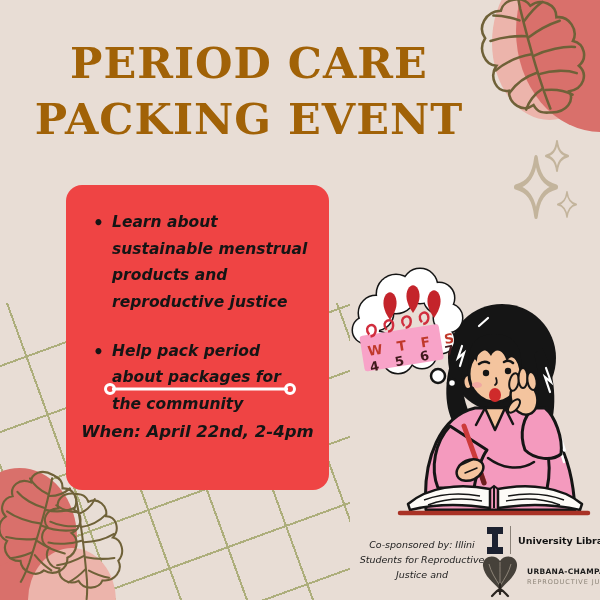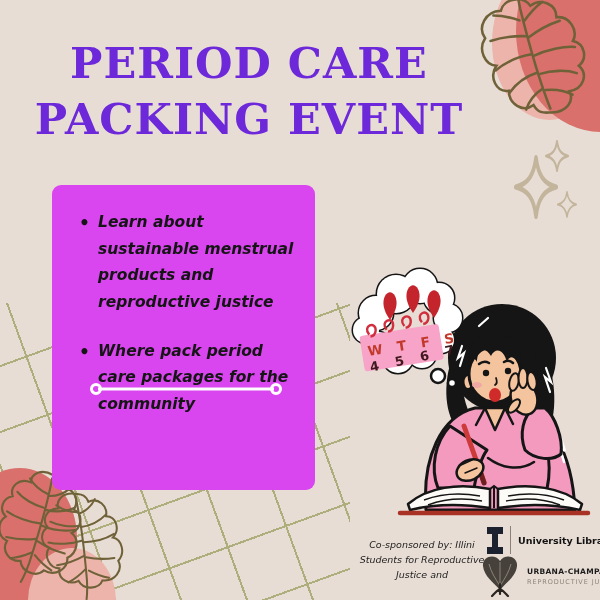--- a/index.html
+++ b/index.html
@@ -21,27 +21,27 @@
       repeating-linear-gradient(90deg, transparent 0 60px, #a3a66c 60px 62px);
     opacity:.85;
   }
   .leaf { position:absolute; color:#6f6138; z-index:3; }
   .sparkle { position:absolute; color:#c3b49c; z-index:2; }
 
   
   .title {
     position:absolute; top:36px; left:0; width:498px; text-align:center; z-index:4;
     font-family:"DejaVu Serif", serif; font-weight:bold;
-    color:#6d28d9; font-size:43px; line-height:1.3; letter-spacing:1px;
+    color:#a16207; font-size:43px; line-height:1.3; letter-spacing:1px;
   }
 
   
   .card {
-    position:absolute; left:52px; top:185px; width:263px; height:305px;
-    background:#d946ef; border-radius:9px; z-index:5; color:#151515;
+    position:absolute; left:66px; top:185px; width:263px; height:305px;
+    background:#ef4444; border-radius:16px; z-index:5; color:#151515;
   }
   .card ul { margin:0; padding:24px 16px 0 46px; list-style:none; }
   .card li {
     position:relative; font-style:italic; font-weight:bold;
     font-size:15.5px; line-height:1.72; margin-bottom:22px;
   }
   .card li::before { content:"\2022"; position:absolute; left:-19px; top:0; font-size:17px; }
   .divider { position:absolute; left:36px; top:197px; }
   .when, .where {
     position:absolute; left:0; width:100%; text-align:center; white-space:nowrap;
@@ -126,27 +126,28 @@
   </svg>
 
   <div class="title">
     <div>PERIOD CARE</div>
     <div>PACKING EVENT</div>
   </div>
 
   <div class="card">
     <ul>
       <li>Learn about sustainable menstrual products and reproductive justice</li>
-      <li>Where pack period care packages for the community</li>
+      <li>Help pack period about packages for the community</li>
     </ul>
     <svg class="divider" width="196" height="14" viewBox="0 0 196 14">
       <line x1="10" y1="7" x2="186" y2="7" stroke="#ffffff" stroke-width="3"></line>
       <circle cx="8" cy="7" r="4.5" fill="none" stroke="#ffffff" stroke-width="3"></circle>
       <circle cx="188" cy="7" r="4.5" fill="none" stroke="#ffffff" stroke-width="3"></circle>
     </svg>
+    <div class="when">When: April 22nd, 2-4pm</div>
   </div>
 
   <svg class="illus" width="262" height="262" viewBox="0 0 262 262">
 
     <g>
       <ellipse cx="164" cy="100" rx="54" ry="54" fill="#151515"></ellipse>
       <path d="M118,92 C106,114 105,148 116,166 C124,173 133,168 130,152 C123,134 122,112 127,96 Z" fill="#151515"></path>
       <path d="M204,90 C217,112 221,152 210,174 C202,182 191,177 196,160 C203,140 201,112 196,96 Z" fill="#151515"></path>
 
       <path d="M88,252 C84,200 103,158 137,150 L178,150 C212,158 234,192 237,252 Z" fill="#f49abe" stroke="#151515" stroke-width="3" stroke-linejoin="round"></path>

